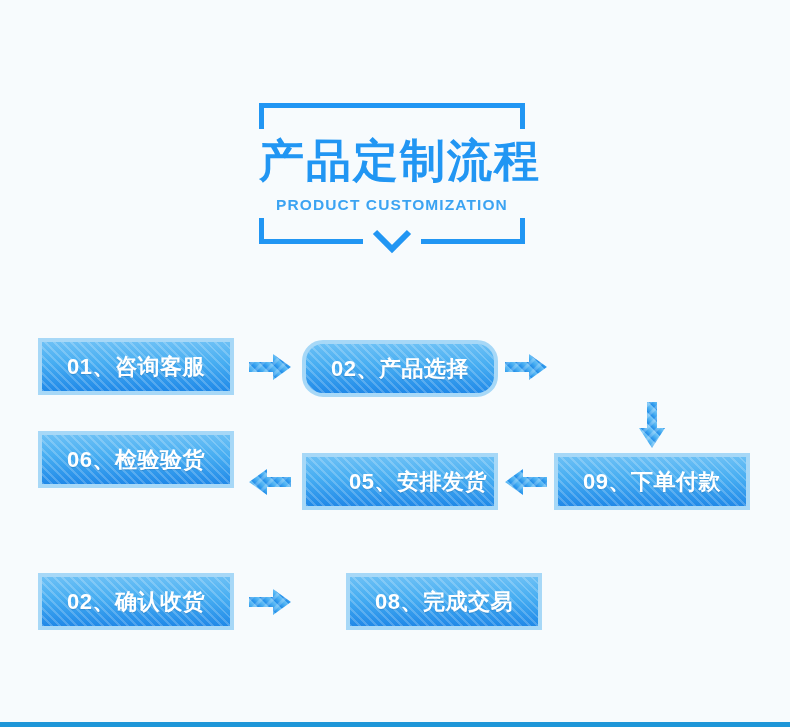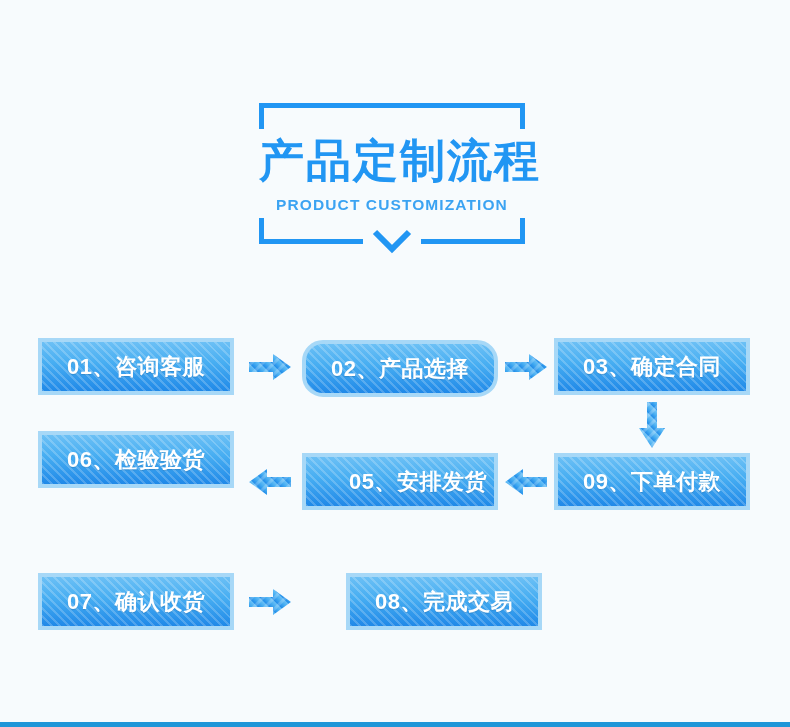--- a/index.html
+++ b/index.html
@@ -148,27 +148,26 @@
         <path d="M3 4 L20 21 L37 4" fill="none" stroke="#2196f3" stroke-width="6" stroke-linecap="butt" stroke-linejoin="miter"></path>
       </svg>
     </span>
   </div>
 </div>
 
 <div id="flow-area">
 
   <div class="step-box" style="left:38px;  top:338px;">01、咨询客服</div>
   <div class="step-box" style="left:302px; top:340px;border-radius:21px;">02、产品选择</div>
-  <div class="step-box" style="left:554px; top:338px;">03、确定合同</div>
 
   <div class="step-box" style="left:554px; top:453px;">09、下单付款</div>
   <div class="step-box" style="left:302px; top:453px;padding-left:36px;">05、安排发货</div>
   <div class="step-box" style="left:38px;  top:431px;text-align:right;">06、检验验货</div>
 
-  <div class="step-box" style="left:38px;  top:573px;">07、确认收货</div>
+  <div class="step-box" style="left:38px;  top:573px;">02、确认收货</div>
   <div class="step-box" style="left:302px; top:573px;margin-left:44px;">08、完成交易</div>
 
   <span class="arrow" style="left:249px; top:352px;">
     <svg width="42" height="30" viewBox="0 0 42 30">
       <defs>
         <linearGradient id="agR1" x1="0" y1="0" x2="0" y2="1">
           <stop offset="0%" stop-color="#6cc0f5"></stop>
           <stop offset="45%" stop-color="#47aef2"></stop>
           <stop offset="100%" stop-color="#1f8ae8"></stop>
         </linearGradient>

